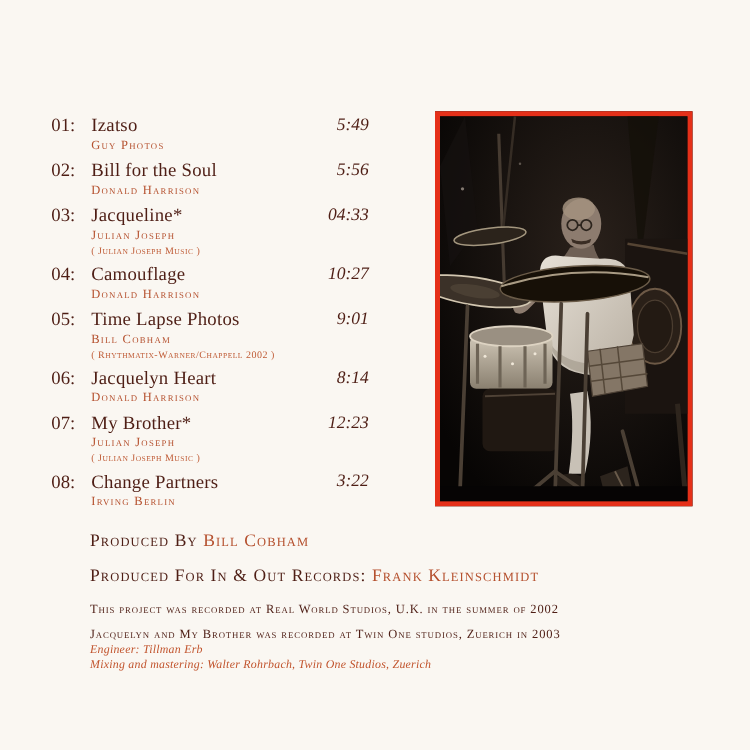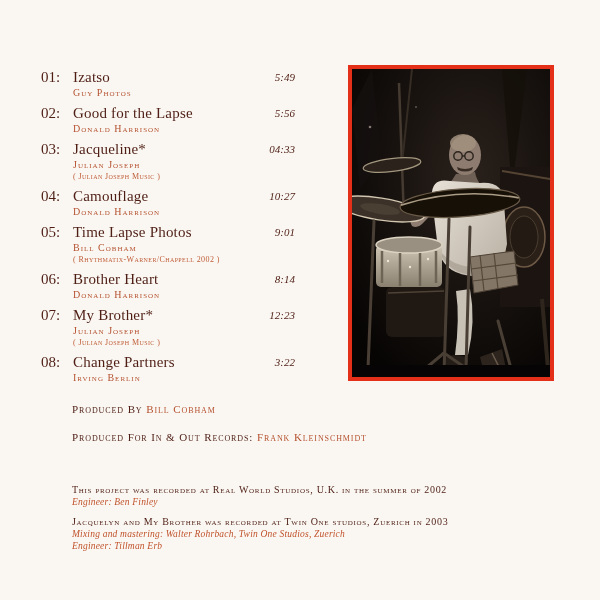--- a/index.html
+++ b/index.html
@@ -3,39 +3,39 @@
 <meta charset="utf-8">
 <style>
   * { margin:0; padding:0; box-sizing:border-box; }
   html,body { width:600px; height:600px; }
   body {
     background:#faf7f2;
     font-family:"Liberation Serif", serif;
     color:#4e1e15;
     overflow:hidden;
   }
-  .page { position:relative; width:600px; height:552px; }
+  .page { position:relative; width:600px; height:552px;margin-top:24px; }
 
   
   .tracklist { position:absolute; left:41px; top:68px; width:254px; }
   .track { display:flex; margin-bottom:5px; }
   .track-num { width:32px; flex:0 0 32px; font-size:15px; line-height:18px; color:#4e1e15; }
   .track-main { flex:1 1 auto; min-width:0; }
   .track-title { font-size:15px; line-height:18px; color:#4e1e15; letter-spacing:0.2px; }
   .track-artist { font-size:10px; line-height:13px; color:#b5512f; font-variant:small-caps; letter-spacing:1px; }
   .track-pub { font-size:8px; line-height:11px; color:#c05e39; font-variant:small-caps; letter-spacing:0.4px; }
-  .track-time { flex:0 0 42px; width:42px; text-align:right; font-style:italic; font-size:11px; line-height:18px; color:#4e1e15; }
+  .track-time { flex:0 0 42px; width:42px; text-align:right; font-style:italic; font-size:14px; line-height:18px; color:#4e1e15; }
 
   
   .credits { position:absolute; left:72px; top:402px; width:330px; }
-  .credit-line { font-variant:small-caps; font-size:11px; line-height:15px; letter-spacing:0.9px; color:#4e1e15; margin-bottom:13px; white-space:nowrap; }
+  .credit-line { font-variant:small-caps; font-size:14px; line-height:15px; letter-spacing:0.9px; color:#4e1e15; margin-bottom:13px; white-space:nowrap; }
   .credit-name { color:#b5512f; }
 
   
-  .notes { position:absolute; left:72px; top:484px; width:400px; }
+  .notes { position:absolute; left:72px; top:458px; width:400px; }
   .note { margin-bottom:8px; }
   .note-line { font-variant:small-caps; font-size:10px; line-height:12px; letter-spacing:0.7px; color:#4e1e15; }
   .note-sub { font-style:italic; font-size:9.5px; line-height:12px; color:#c1532c; letter-spacing:0.2px; }
 
   
   .photo-frame {
     position:absolute; left:348px; top:65px;
     width:206px; height:316px;
     border:4px solid #e53019;
     box-shadow: inset 0 0 0 1px rgba(70,5,0,0.65);
@@ -55,21 +55,21 @@
       <div class="track-main">
         <div class="track-title">Izatso</div>
         <div class="track-artist">Guy Photos</div>
       </div>
       <div class="track-time">5:49</div>
     </div>
 
     <div class="track">
       <div class="track-num">02:</div>
       <div class="track-main">
-        <div class="track-title">Good for the Lapse</div>
+        <div class="track-title">Bill for the Soul</div>
         <div class="track-artist">Donald Harrison</div>
       </div>
       <div class="track-time">5:56</div>
     </div>
 
     <div class="track">
       <div class="track-num">03:</div>
       <div class="track-main">
         <div class="track-title">Jacqueline*</div>
         <div class="track-artist">Julian Joseph</div>
@@ -93,21 +93,21 @@
         <div class="track-title">Time Lapse Photos</div>
         <div class="track-artist">Bill Cobham</div>
         <div class="track-pub">( Rhythmatix-Warner/Chappell 2002 )</div>
       </div>
       <div class="track-time">9:01</div>
     </div>
 
     <div class="track">
       <div class="track-num">06:</div>
       <div class="track-main">
-        <div class="track-title">Brother Heart</div>
+        <div class="track-title">Jacquelyn Heart</div>
         <div class="track-artist">Donald Harrison</div>
       </div>
       <div class="track-time">8:14</div>
     </div>
 
     <div class="track">
       <div class="track-num">07:</div>
       <div class="track-main">
         <div class="track-title">My Brother*</div>
         <div class="track-artist">Julian Joseph</div>
@@ -134,26 +134,25 @@
     </div>
     <div class="credit-line">
       <span>Produced For In &amp; Out Records:</span>
       <span class="credit-name">Frank Kleinschmidt</span>
     </div>
   </div>
 
   <div class="notes">
     <div class="note">
       <div class="note-line">This project was recorded at Real World Studios, U.K. in the summer of 2002</div>
-      <div class="note-sub">Engineer: Ben Finley</div>
     </div>
     <div class="note">
       <div class="note-line">Jacquelyn and My Brother was recorded at Twin One studios, Zuerich in 2003</div>
+      <div class="note-sub">Engineer: Tillman Erb</div>
       <div class="note-sub">Mixing and mastering: Walter Rohrbach, Twin One Studios, Zuerich</div>
-      <div class="note-sub">Engineer: Tillman Erb</div>
     </div>
   </div>
 
   <div class="photo-frame">
     <svg viewBox="0 0 198 308" preserveAspectRatio="none">
       <defs>
         <radialGradient id="glow" cx="0.6" cy="0.35" r="0.75">
           <stop offset="0" stop-color="#2a211b"></stop>
           <stop offset="1" stop-color="#070504"></stop>
         </radialGradient>

